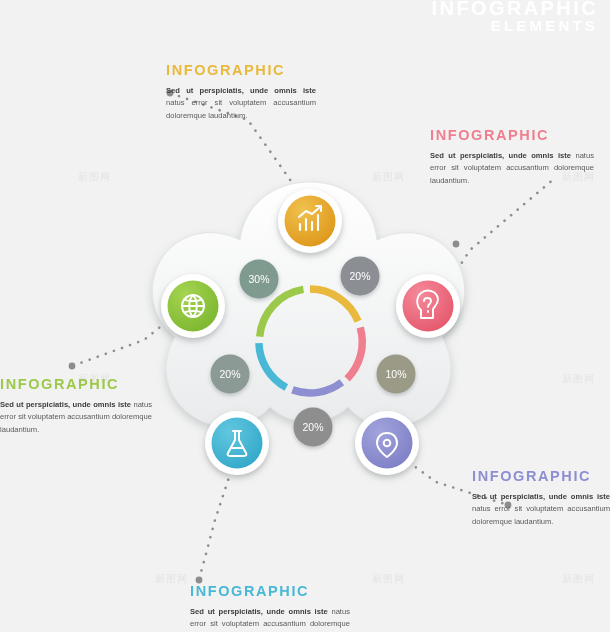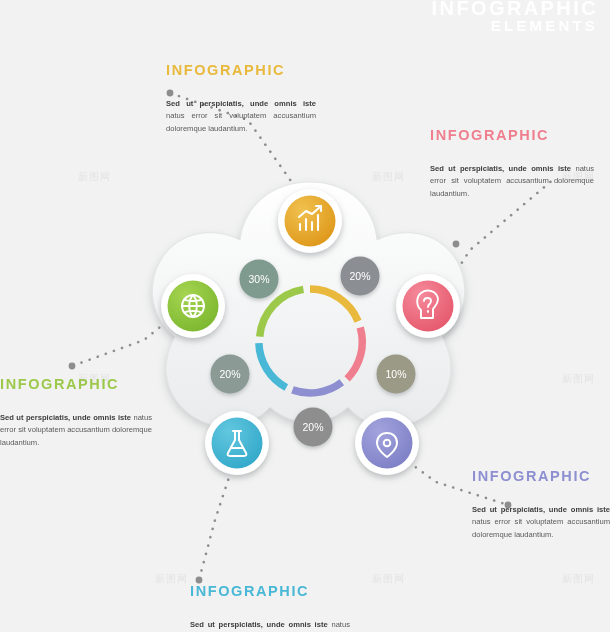--- a/index.html
+++ b/index.html
@@ -17,21 +17,21 @@
   .block{position:absolute;}
   .block .title{
     font-size:14.5px;
     letter-spacing:1.6px;
     font-weight:bold;
   }
   .block .body{
     font-size:7.6px;
     color:#5a5a5a;
     line-height:1.62;
-    margin-top:20px;
+    margin-top:7px;
     text-align:justify;
   }
   .block .body .lead{font-weight:bold;color:#3d3d3d;}
 
   #blk-top{left:166px;top:62px;width:150px;text-align:left;}
   #blk-right{left:430px;top:127px;width:164px;text-align:left;}
   #blk-left{left:0px;top:376px;width:152px;text-align:left;}
   #blk-bottomright{left:472px;top:468px;width:138px;text-align:left;}
   #blk-bottom{left:190px;top:583px;width:160px;text-align:left;}
 

